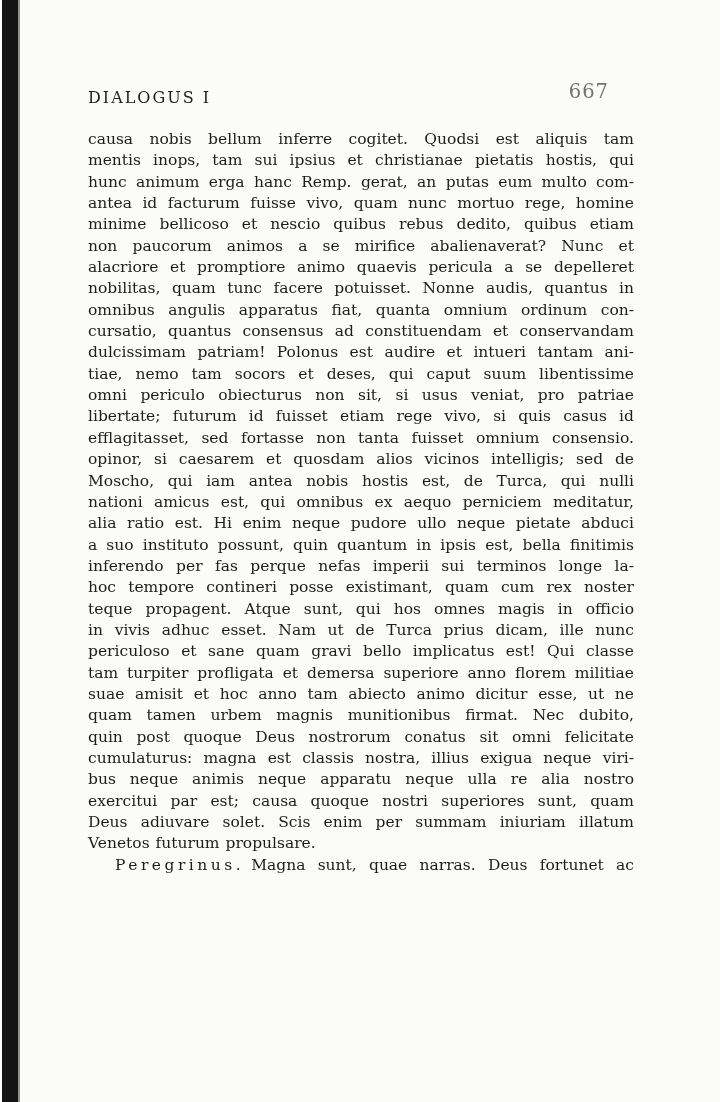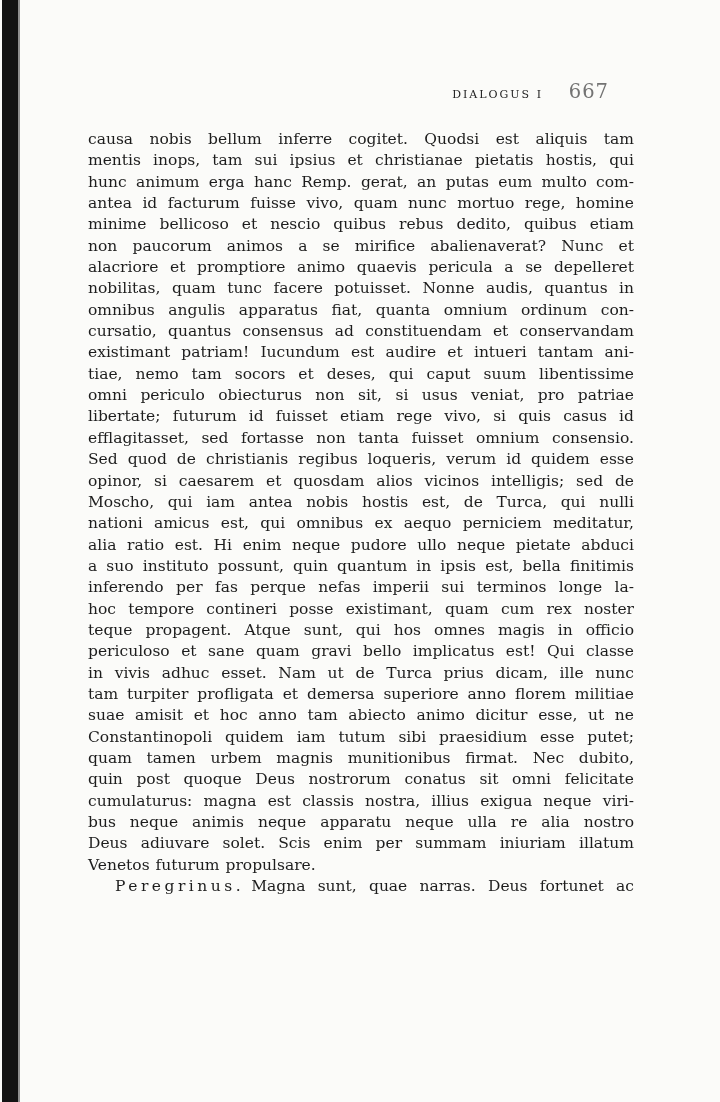--- a/index.html
+++ b/index.html
@@ -20,22 +20,22 @@
   .gutter-bar{
     position:absolute;left:2px;top:0;width:16px;height:1102px;
     background:var(--bar);
     border-right:2px solid #909090;
   }
   .page-header{
     position:absolute;top:83px;left:88px;width:545px;height:22px;
   }
   .running-title{
     position:absolute;left:0;right:90px;top:5px;
-    text-align:right;
-    font-size:11px;letter-spacing:2px;
+    text-align:left;
+    font-size:16px;letter-spacing:2px;
     color:#222;
     white-space:nowrap;
   }
   .page-number{
     position:absolute;right:24px;top:-3px;
     font-size:19.5px;letter-spacing:1px;
     color:#737373;
   }
   .text-block{
     position:absolute;top:129px;left:88px;width:546px;
@@ -72,40 +72,39 @@
       <div class="line">causa nobis bellum inferre cogitet. Quodsi est aliquis tam</div>
       <div class="line">mentis inops, tam sui ipsius et christianae pietatis hostis, qui</div>
       <div class="line">hunc animum erga hanc Remp. gerat, an putas eum multo com-</div>
       <div class="line">antea id facturum fuisse vivo, quam nunc mortuo rege, homine</div>
       <div class="line">minime bellicoso et nescio quibus rebus dedito, quibus etiam</div>
       <div class="line">non paucorum animos a se mirifice abalienaverat? Nunc et</div>
       <div class="line">alacriore et promptiore animo quaevis pericula a se depelleret</div>
       <div class="line">nobilitas, quam tunc facere potuisset. Nonne audis, quantus in</div>
       <div class="line">omnibus angulis apparatus fiat, quanta omnium ordinum con-</div>
       <div class="line">cursatio, quantus consensus ad constituendam et conservandam</div>
-      <div class="line">existimant patriam! Iucundum est audire et intueri tantam ani-</div>
+      <div class="line">dulcissimam patriam! Polonus est audire et intueri tantam ani-</div>
       <div class="line">tiae, nemo tam socors et deses, qui caput suum libentissime</div>
       <div class="line">omni periculo obiecturus non sit, si usus veniat, pro patriae</div>
       <div class="line">libertate; futurum id fuisset etiam rege vivo, si quis casus id</div>
       <div class="line">efflagitasset, sed fortasse non tanta fuisset omnium consensio.</div>
-      <div class="line">Sed quod de christianis regibus loqueris, verum id quidem esse</div>
       <div class="line">opinor, si caesarem et quosdam alios vicinos intelligis; sed de</div>
       <div class="line">Moscho, qui iam antea nobis hostis est, de Turca, qui nulli</div>
       <div class="line">nationi amicus est, qui omnibus ex aequo perniciem meditatur,</div>
       <div class="line">alia ratio est. Hi enim neque pudore ullo neque pietate abduci</div>
       <div class="line">a suo instituto possunt, quin quantum in ipsis est, bella finitimis</div>
       <div class="line">inferendo per fas perque nefas imperii sui terminos longe la-</div>
       <div class="line">hoc tempore contineri posse existimant, quam cum rex noster</div>
       <div class="line">teque propagent. Atque sunt, qui hos omnes magis in officio</div>
+      <div class="line">in vivis adhuc esset. Nam ut de Turca prius dicam, ille nunc</div>
       <div class="line">periculoso et sane quam gravi bello implicatus est! Qui classe</div>
-      <div class="line">in vivis adhuc esset. Nam ut de Turca prius dicam, ille nunc</div>
       <div class="line">tam turpiter profligata et demersa superiore anno florem militiae</div>
       <div class="line">suae amisit et hoc anno tam abiecto animo dicitur esse, ut ne</div>
-      <div class="line">Constantinopoli quidem iam tutum sibi praesidium esse putet;</div>
       <div class="line">quam tamen urbem magnis munitionibus firmat. Nec dubito,</div>
       <div class="line">quin post quoque Deus nostrorum conatus sit omni felicitate</div>
       <div class="line">cumulaturus: magna est classis nostra, illius exigua neque viri-</div>
       <div class="line">bus neque animis neque apparatu neque ulla re alia nostro</div>
+      <div class="line">exercitui par est; causa quoque nostri superiores sunt, quam</div>
       <div class="line">Deus adiuvare solet. Scis enim per summam iniuriam illatum</div>
       <div class="line no-justify">Venetos futurum propulsare.</div>
       <div class="line indent"><span class="speaker">Peregrinus.</span><span>Magna sunt, quae narras. Deus fortunet ac</span></div>
     </div>
 </div>
 
 </body></html>

